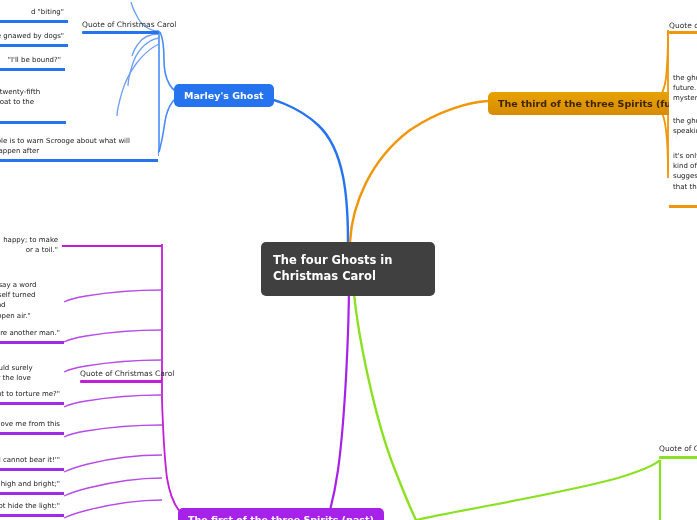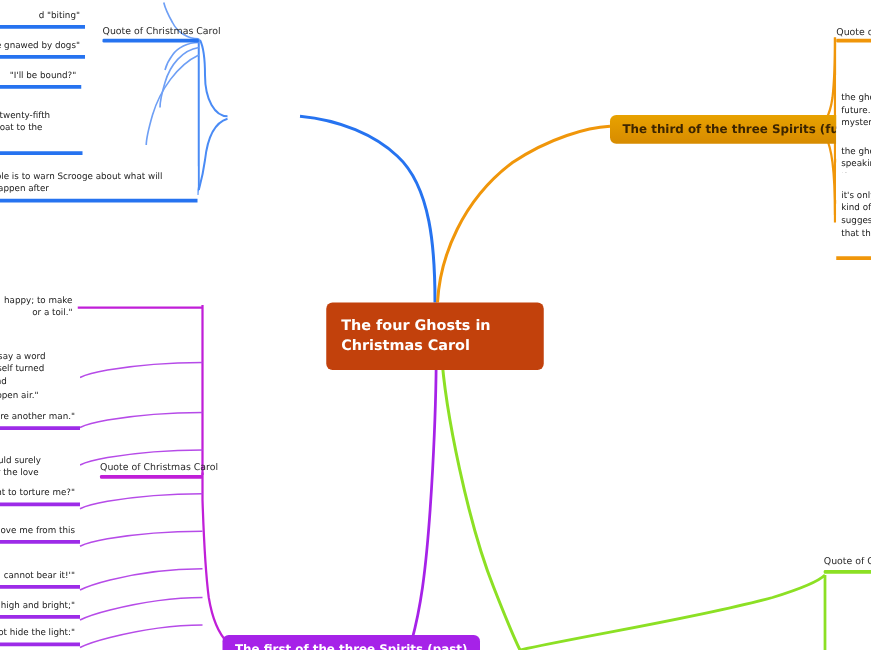--- a/index.html
+++ b/index.html
@@ -11,21 +11,21 @@
     position:relative;
   }
   #canvas{position:absolute;left:0;top:0;width:697px;height:520px;}
   svg.links{position:absolute;left:0;top:0;width:697px;height:520px;pointer-events:none;}
 
   
   .root-node{
     position:absolute;
     left:261px;top:242px;width:174px;
     box-sizing:border-box;
-    background:#c2410c;
+    background:#404040;
     color:#ffffff;
     font-size:11.5px;font-weight:bold;
     line-height:1.35;
     padding:11px 16px 12px 12px;
     border-radius:5px;
   }
 
   
   .branch-node{
     position:absolute;
@@ -118,20 +118,23 @@
     <path d="M668,30 L668,178" fill="none" stroke="#F0960A" stroke-width="1.8"></path>
 
     <path d="M416,520 C470,508 560,494 618,478 C644,470 656,464 660,460" fill="none" stroke="#8CE024" stroke-width="2.2"></path>
     <path d="M660,460 L660,520" fill="none" stroke="#8CE024" stroke-width="2.2"></path>
   </svg>
 
   <div class="root-node">
     <span>The four Ghosts in Christmas Carol</span>
   </div>
 
+  <div class="branch-node branch-blue" style="left:174px;top:84px;">
+    <span>Marley's Ghost</span>
+  </div>
 
   <div class="sub-label" style="left:82px;top:20px;">Quote of Christmas Carol</div>
   <div class="sub-underline" style="left:82px;top:31px;width:77px;background:#2673F0;"></div>
 
   <div class="leaf blue-leaf ralign" style="left:-62px;top:4px;width:130px;">
     <span class="txt">d                  "biting"</span>
   </div>
 
   <div class="leaf blue-leaf ralign" style="left:-60px;top:28px;width:128px;">
     <span class="txt">e gnawed by dogs"</span>

